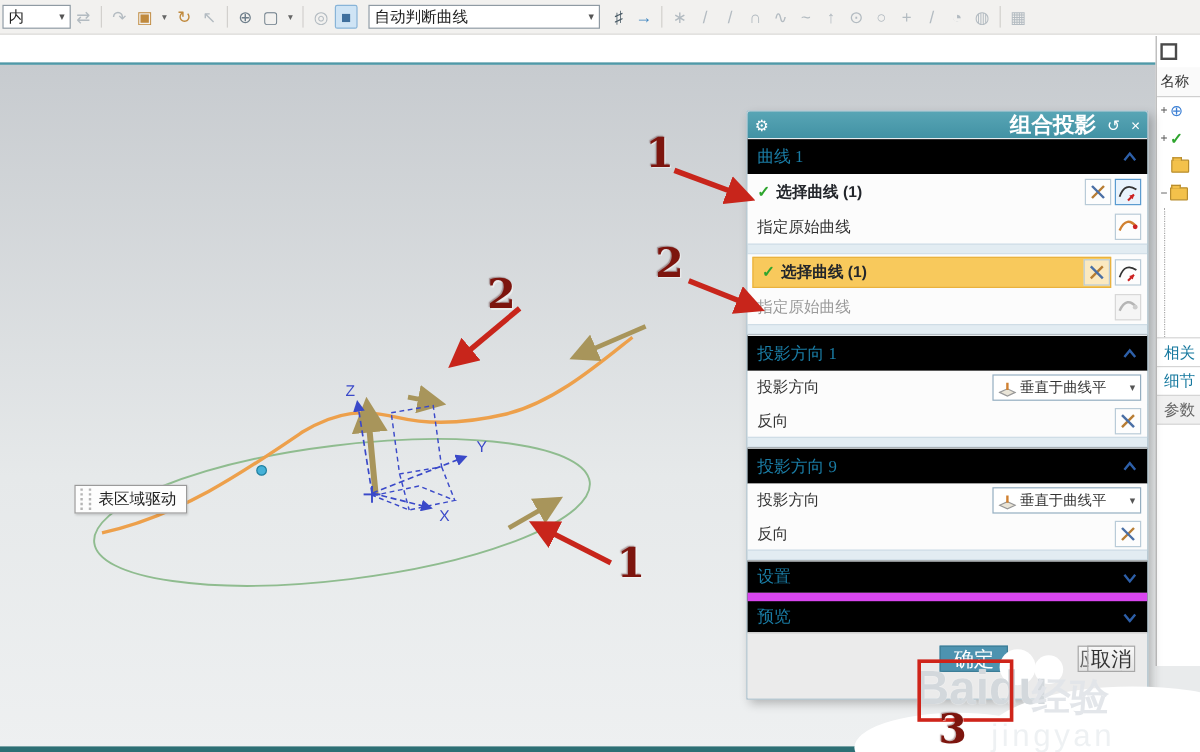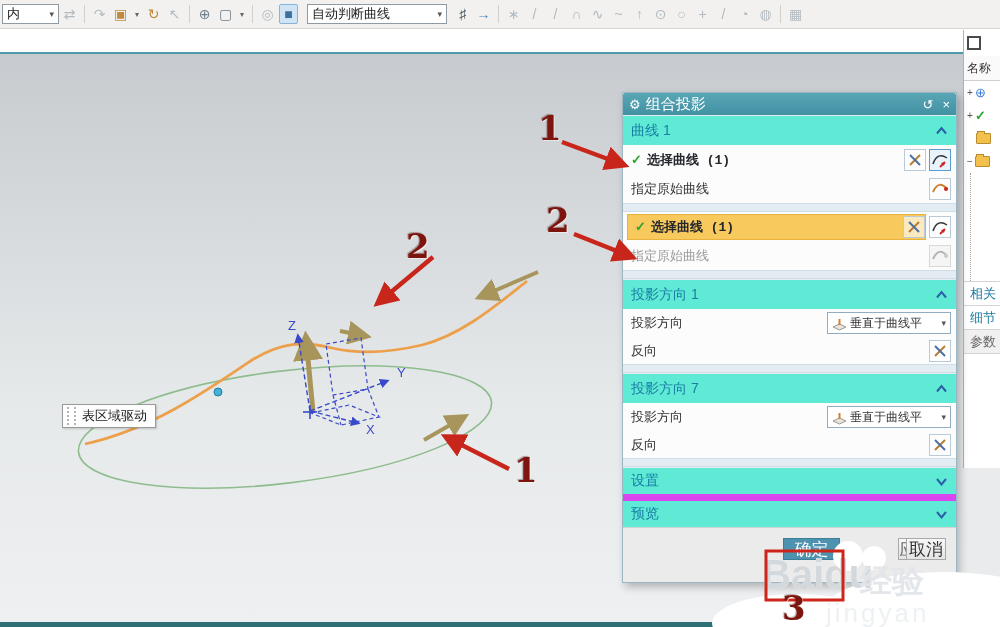--- a/index.html
+++ b/index.html
@@ -5,21 +5,21 @@
   html,body{margin:0;padding:0;}
   #app{position:relative;width:1000px;height:627px;overflow:hidden;background:#e9ebec;
        font-family:"Liberation Sans",sans-serif;-webkit-font-smoothing:antialiased;}
   
   .tb{position:absolute;left:0;top:0;width:1000px;height:29px;background:#f2f1ef;
       border-bottom:1px solid #d8d6d4;display:flex;align-items:center;padding-left:2px;box-sizing:border-box;}
   .dd{display:inline-flex;align-items:center;height:20px;background:#fff;border:1px solid #8f9aa3;
       font-size:13px;color:#222;padding:0 4px;box-sizing:border-box;}
   .dd .caret{margin-left:auto;font-size:9px;color:#555;padding-left:6px;}
   .scope{width:57px;}
-  .rule{width:140px;margin-left:8px;}
+  .rule{width:193px;margin-left:8px;}
   .tbi{display:inline-flex;justify-content:center;align-items:center;width:19px;height:20px;
        font-size:14px;color:#6e7e8a;margin:0 1px;}
   .tbi.m{color:#b3bbc1;}
   .tbi.o{color:#c08a3e;}
   .tbi.hl{background:#cfe4f5;border:1px solid #88b4d8;color:#3f6f9d;box-sizing:border-box;border-radius:2px;}
   .tbi.sm{width:10px;font-size:8px;color:#666;}
   .sep{width:1px;height:18px;background:#d2d0cd;margin:0 4px;}
   .strip{position:absolute;left:0;top:29px;width:1000px;height:23px;background:#ffffff;}
   .tealline{position:absolute;left:0;top:52px;width:963px;height:2px;background:#4f99a8;z-index:6;}
   
@@ -29,27 +29,27 @@
   .vlabel{position:absolute;left:62px;top:404px;z-index:5;display:flex;align-items:center;
       background:#fdfdfd;border:1px solid #9a9a9a;padding:2px 8px 2px 4px;font-size:13px;color:#222;
       box-shadow:1px 1px 2px rgba(0,0,0,.18);}
   .vhandle{width:5px;align-self:stretch;margin-right:6px;border-left:2px dotted #b5b5b5;border-right:2px dotted #b5b5b5;}
   
   .dlg{position:absolute;left:622px;top:92px;width:335px;background:#fbfbfb;border:1px solid #9db6c4;
        box-shadow:3px 4px 8px rgba(0,0,0,.25);z-index:20;box-sizing:border-box;}
   .dlg-h{height:22px;background:linear-gradient(#58a5b5,#4292a4);display:flex;align-items:center;
        color:#fff;padding:0 6px;border-radius:2px 2px 0 0;}
   .dlg-h .gear{font-size:13px;margin-right:5px;}
-  .dlg-h .ttl{font-size:15px;font-weight:normal;flex:1;}
+  .dlg-h .ttl{font-size:18px;font-weight:bold;flex:1;text-align:right;}
   .dlg-h .hic{font-size:13px;margin-left:9px;cursor:default;}
   .grp-h{height:29px;display:flex;align-items:center;padding:0 8px;color:#1a7da6;font-size:14px;
-       background:#5eead4;border-top:1px solid #e7ebee;}
+       background:#000000;border-top:1px solid #e7ebee;font-family:Liberation Serif, serif;}
   .grp-h svg{margin-left:auto;}
   .row{height:29px;display:flex;align-items:center;padding:0 5px 0 8px;background:#fcfcfc;}
-  .row .lbl{font-size:13px;color:#333;font-family:Liberation Mono, monospace;}
+  .row .lbl{font-size:13px;color:#333;}
   .row .sel{font-weight:bold;color:#23262b;}
   .row .mut{color:#9a9a9a;}
   .chk{color:#2ea52e;font-weight:bold;font-size:13px;margin-right:5px;}
   .sp{flex:1;}
   .ibtn{width:22px;height:22px;border:1px solid #b9cbd8;background:#fdfdfd;display:flex;
        align-items:center;justify-content:center;margin-left:3px;box-sizing:border-box;}
   .ibtn.on{border-color:#5a9bd0;background:#e9f3fc;}
   .ibtn.dis{border-color:#d8d8d8;background:#f5f5f5;}
   .band{flex:1;display:flex;align-items:center;height:26px;background:#f8c95c;border:1px solid #e9b23e;
        padding-left:7px;box-sizing:border-box;}
@@ -57,21 +57,21 @@
   .vdd{display:flex;align-items:center;height:22px;width:124px;border:1px solid #93adc0;background:#fff;
        padding:0 4px;font-size:12px;color:#333;box-sizing:border-box;}
   .vdd .caret{margin-left:auto;font-size:9px;color:#555;}
   .ftr{height:54px;background:#ebebeb;border-top:1px solid #d2d2d2;position:relative;}
   .btn{position:absolute;top:10px;height:22px;font-size:17px;display:flex;align-items:center;justify-content:center;
        border:1px solid #a8a8a8;background:linear-gradient(#f8f8f8,#e4e4e4);color:#333;font-family:inherit;padding:0;}
   #okb{left:160px;width:57px;background:#4d93b0;border-color:#3c7d97;color:#fff;}
   #apb{left:227px;width:37px;color:#666;margin-left:48px;}
   #cnb{left:283px;width:40px;}
   
-  .rp{position:absolute;left:963px;top:30px;width:37px;height:438px;background:#fff;
+  .rp{position:absolute;left:963px;top:30px;width:37px;height:525px;background:#fff;
       border-left:1px solid #b0b0b0;z-index:15;overflow:hidden;}
   .rp-row{height:23px;display:flex;align-items:center;padding-left:3px;font-size:12px;color:#333;white-space:nowrap;}
   .rp-top{height:26px;}
   .rp-hdr{height:24px;border-bottom:1px solid #cfcfcf;background:#fafafa;}
   .sqicon{width:10px;height:10px;border:2px solid #4a4a4a;margin-right:4px;flex:none;}
   .pm{font-size:10px;color:#555;width:8px;flex:none;}
   .tico{font-size:13px;flex:none;}
   .fold{width:13px;height:9px;background:#f3c14b;border:1px solid #b88d2e;border-radius:1px;position:relative;flex:none;}
   .fold::before{content:"";position:absolute;left:0;top:-3px;width:6px;height:2px;background:#f3c14b;border:1px solid #b88d2e;border-bottom:none;}
   .rp-guide{margin-left:6px;height:108px;border-left:1px dotted #a8a8a8;width:1px;}
@@ -280,21 +280,21 @@
       <span class="ibtn">
         <svg width="16" height="16">
             <line x1="3" y1="13" x2="13" y2="3" stroke="#b87d33" stroke-width="2"></line>
             <line x1="3" y1="3" x2="13" y2="13" stroke="#4a6fa5" stroke-width="2"></line>
           </svg>
       </span>
     </div>
     <div class="gap"></div>
 
     <div class="grp-h">
-      <span>投影方向 7</span>
+      <span>投影方向 9</span>
       <svg width="13" height="9">
           <polyline points="2,7.5 6.5,2 11,7.5" fill="none" stroke="#2d5fa8" stroke-width="2"></polyline>
         </svg>
     </div>
     <div class="row" style="height:28px;">
       <span class="lbl">投影方向</span>
       <span class="sp"></span>
       <span class="vdd">
         <svg width="15" height="15" style="margin-right:3px;flex:none;">
             <polygon points="1,11 7.5,8 14,11 7.5,14" fill="#e9e4d7" stroke="#999" stroke-width="1"></polygon>

